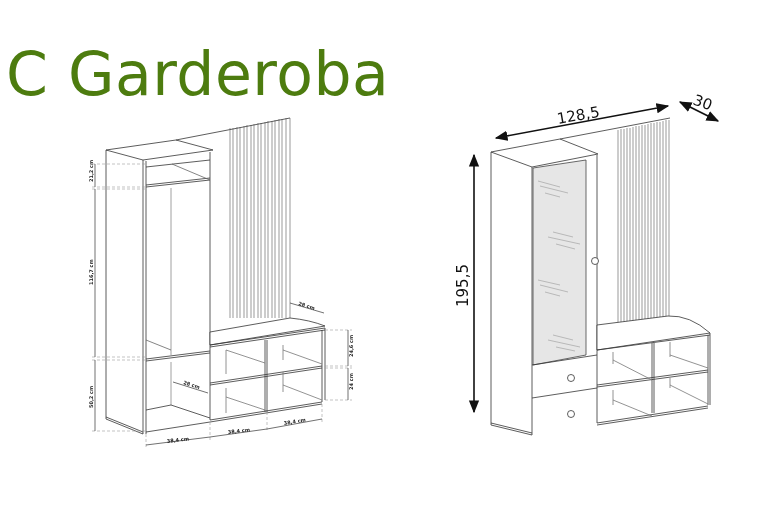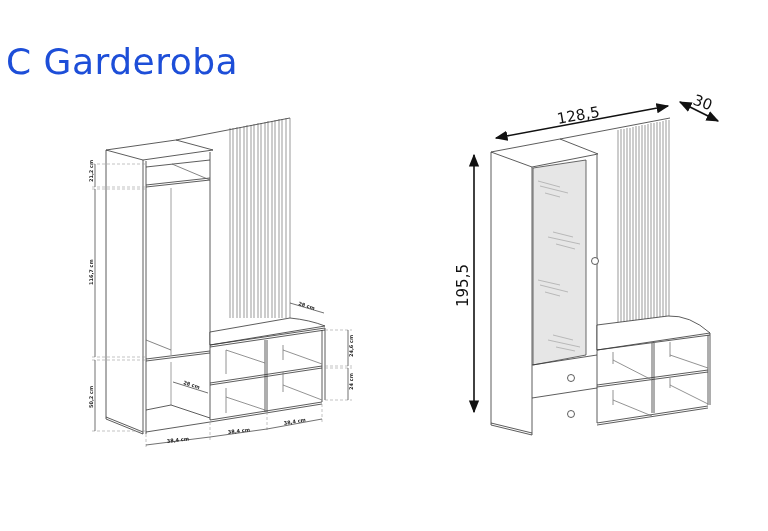--- a/index.html
+++ b/index.html
@@ -1,17 +1,17 @@
 <!DOCTYPE html>
 <html><head>
 <meta charset="utf-8">
 <style>
   html, body { margin:0; padding:0; background:#ffffff; }
   body { width:768px; height:531px; position:relative; overflow:hidden; font-family:"DejaVu Sans", sans-serif; }
-  .title { position:absolute; left:6px; top:44px; font-size:36px; color:#1d4ed8; letter-spacing:0.5px; font-family:"DejaVu Sans", sans-serif; line-height:1; }
+  .title { position:absolute; left:6px; top:44px; font-size:60px; color:#4d7c0f; letter-spacing:0.5px; font-family:"DejaVu Sans", sans-serif; line-height:1; }
   svg { position:absolute; left:0; top:0; }
   .dimsmall { font-family:"DejaVu Sans", sans-serif; font-size:5px; fill:#222; font-weight:bold; }
   .dimbig { font-family:"DejaVu Sans", sans-serif; font-size:15px; fill:#111; }
 </style>
 </head>
 <body>
 
 <div class="title">C Garderoba</div>
 
 <svg width="768" height="531" viewBox="0 0 768 531">

